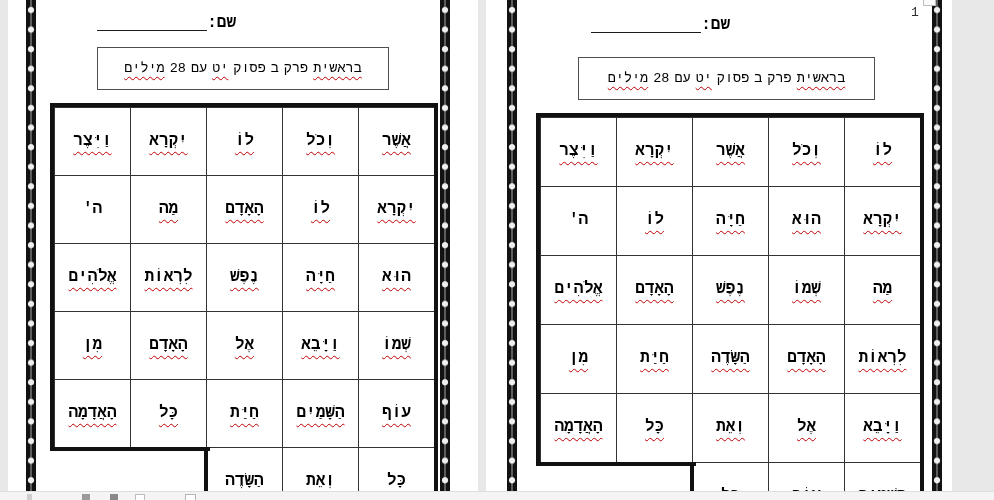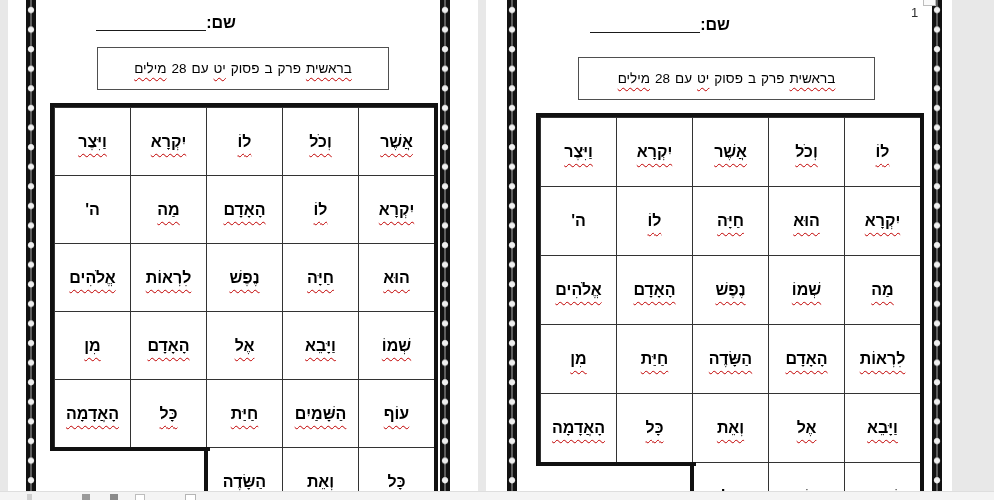--- a/index.html
+++ b/index.html
@@ -1,19 +1,19 @@
 <!DOCTYPE html>
 <html lang="he"><head>
 <meta charset="utf-8">
 <style>
   html,body{margin:0;padding:0;}
   .screen{
     position:relative;width:994px;height:500px;overflow:hidden;
     background:#e8e8e8;
-    font-family:Liberation Sans, sans-serif;
+    font-family:Liberation Mono, monospace;
   }
   .page{position:absolute;top:0;height:491px;background:#ffffff;overflow:hidden;}
   .page1{left:8px;width:470px;}
   .page2{left:486px;width:466px;}
 
   
   .strip{
     position:absolute;top:0;width:10px;height:491px;
     background-color:#121212;
     background-image:

